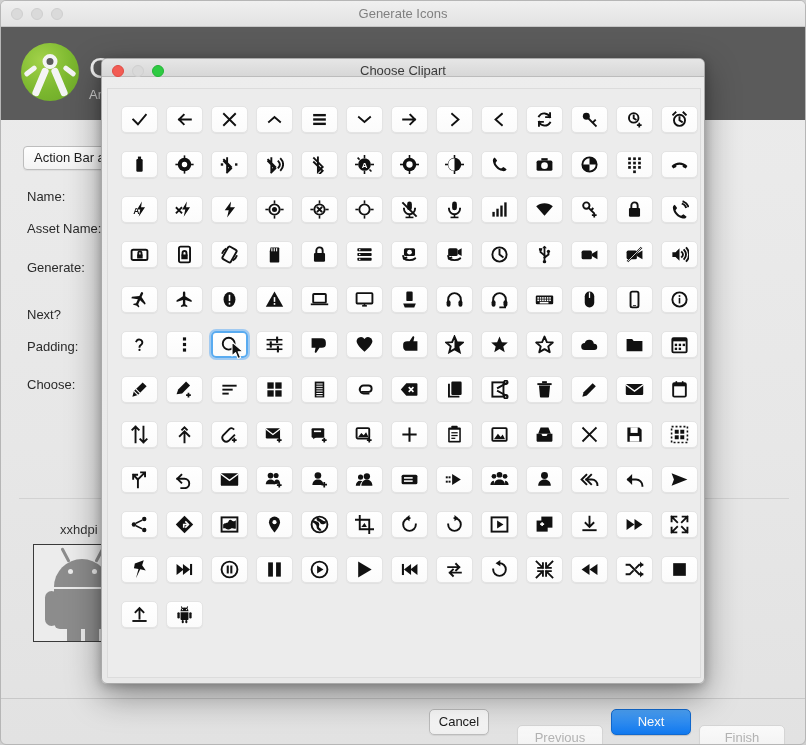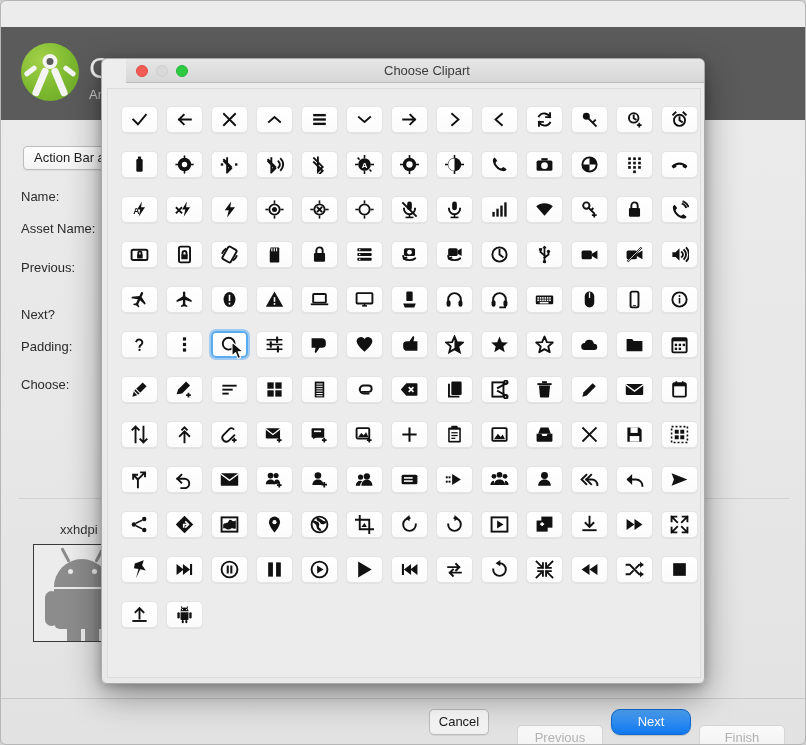--- a/index.html
+++ b/index.html
@@ -74,21 +74,21 @@
   #bg-form { position:absolute; left:0; top:119px; width:806px; height:380px; }
   .combo {
     position:absolute; left:22px; top:26px; width:140px; height:24px;
     background: linear-gradient(180deg,#fefefe 0%,#f3f3f3 100%);
     border:1px solid #bdbdbd; border-radius:4px;
     font-size:13px; color:#1c1c1c; line-height:22px; padding-left:10px;
     white-space:nowrap; overflow:hidden;
     box-shadow:0 1px 1px rgba(0,0,0,.06);
   }
   .form-label {
-    position:absolute; left:20px; font-size:13px; color:#2a2a2a; white-space:nowrap;
+    position:absolute; left:26px; font-size:13px; color:#2a2a2a; white-space:nowrap;
   }
   .fl-name   { top:69px; }
   .fl-asset  { top:101px; }
   .fl-clip   { top:140px; }
   .fl-trim   { top:187px; }
   .fl-pad    { top:219px; }
   .fl-theme  { top:257px; }
 
   #bg-divider {
     position:absolute; left:18px; top:497px; width:770px; height:1px;
@@ -133,40 +133,38 @@
     border:1px solid #bcbcbc;
     background: linear-gradient(180deg,#fdfdfd 0%,#f0f0f0 100%);
     color:#1a1a1a;
     box-shadow:0 1px 1px rgba(0,0,0,.07);
   }
   .btn-disabled { color:#b2b2b2; background: linear-gradient(180deg,#fafafa 0%,#f2f2f2 100%); border-color:#d5d5d5;margin-top:16px; }
   .btn-primary {
     background: linear-gradient(180deg,#4ca2f7 0%,#1179ef 100%);
     border-color:#1169cf; color:#ffffff;
     box-shadow:0 1px 1px rgba(0,0,0,.15);
-    border-radius:9px;
   }
   #btn-cancel   { left:428px; width:60px; }
   #btn-previous { left:516px; width:86px; }
   #btn-next     { left:610px; width:80px; }
   #btn-finish   { left:698px; width:86px; }
 
   
   #dialog {
     position:absolute; left:101px; top:58px; width:604px; height:626px;
     background: linear-gradient(180deg,#ededed 0%,#e9e9e9 100%);
     border:1px solid #a9a9a9; border-radius:6px;
     box-shadow: 0 12px 34px rgba(0,0,0,.40), 0 2px 10px rgba(0,0,0,.22);
     overflow:hidden;
   }
   #dlg-titlebar {
-    position:absolute; left:0; top:0; width:100%; height:24px;
+    position:absolute; left:0; top:0; width:100%; height:18px;
     background: linear-gradient(180deg,#e6e6e6 0%,#d7d7d7 100%);
     border-bottom:1px solid #bcbcbc;
-    margin-left:24px;
   }
   #dlg-titlebar .tl-dots { position:absolute; left:10px; top:6px; display:flex; gap:8px; }
   #dlg-title {
     position:absolute; left:0; top:4px; width:100%; text-align:center;
     font-size:13px; color:#3b3b3b;
   }
   #dlg-scroll {
     position:absolute; left:5px; top:29px; width:594px; height:590px;
     background:#ececec;
     border:1px solid #dcdcdc;
@@ -198,38 +196,46 @@
   .cursor-arrow {
     position:absolute; left:24px; top:19px; width:14px; height:19px;
     pointer-events:none;
   }
 </style>
 </head>
 <body>
 
 <div id="bg-window">
 
+  <div id="bg-titlebar">
+    <div class="tl-dots">
+      <span class="dot dot-inactive"></span>
+      <span class="dot dot-inactive"></span>
+      <span class="dot dot-inactive"></span>
+    </div>
+    <div id="bg-title">Generate Icons</div>
+  </div>
 
   <div id="bg-header">
     <div id="as-logo">
       <span class="compass-top"></span>
       <span class="leg leg-l"></span>
       <span class="leg leg-r"></span>
       <span class="arm arm-l"></span>
       <span class="arm arm-r"></span>
     </div>
     <div id="bg-header-title">C</div>
     <div id="bg-header-sub">An</div>
   </div>
 
   <div id="bg-form">
     <div class="combo">Action Bar a</div>
     <div class="form-label fl-name">Name:</div>
     <div class="form-label fl-asset">Asset Name:</div>
-    <div class="form-label fl-clip">Previous:</div>
+    <div class="form-label fl-clip">Generate:</div>
     <div class="form-label fl-trim">Next?</div>
     <div class="form-label fl-pad">Padding:</div>
     <div class="form-label fl-theme">Choose:</div>
   </div>
 
   <div id="bg-divider"></div>
 
   <div id="preview-label">xxhdpi</div>
   <div id="preview-box">
     <span class="droid-ant droid-ant-l"></span>

